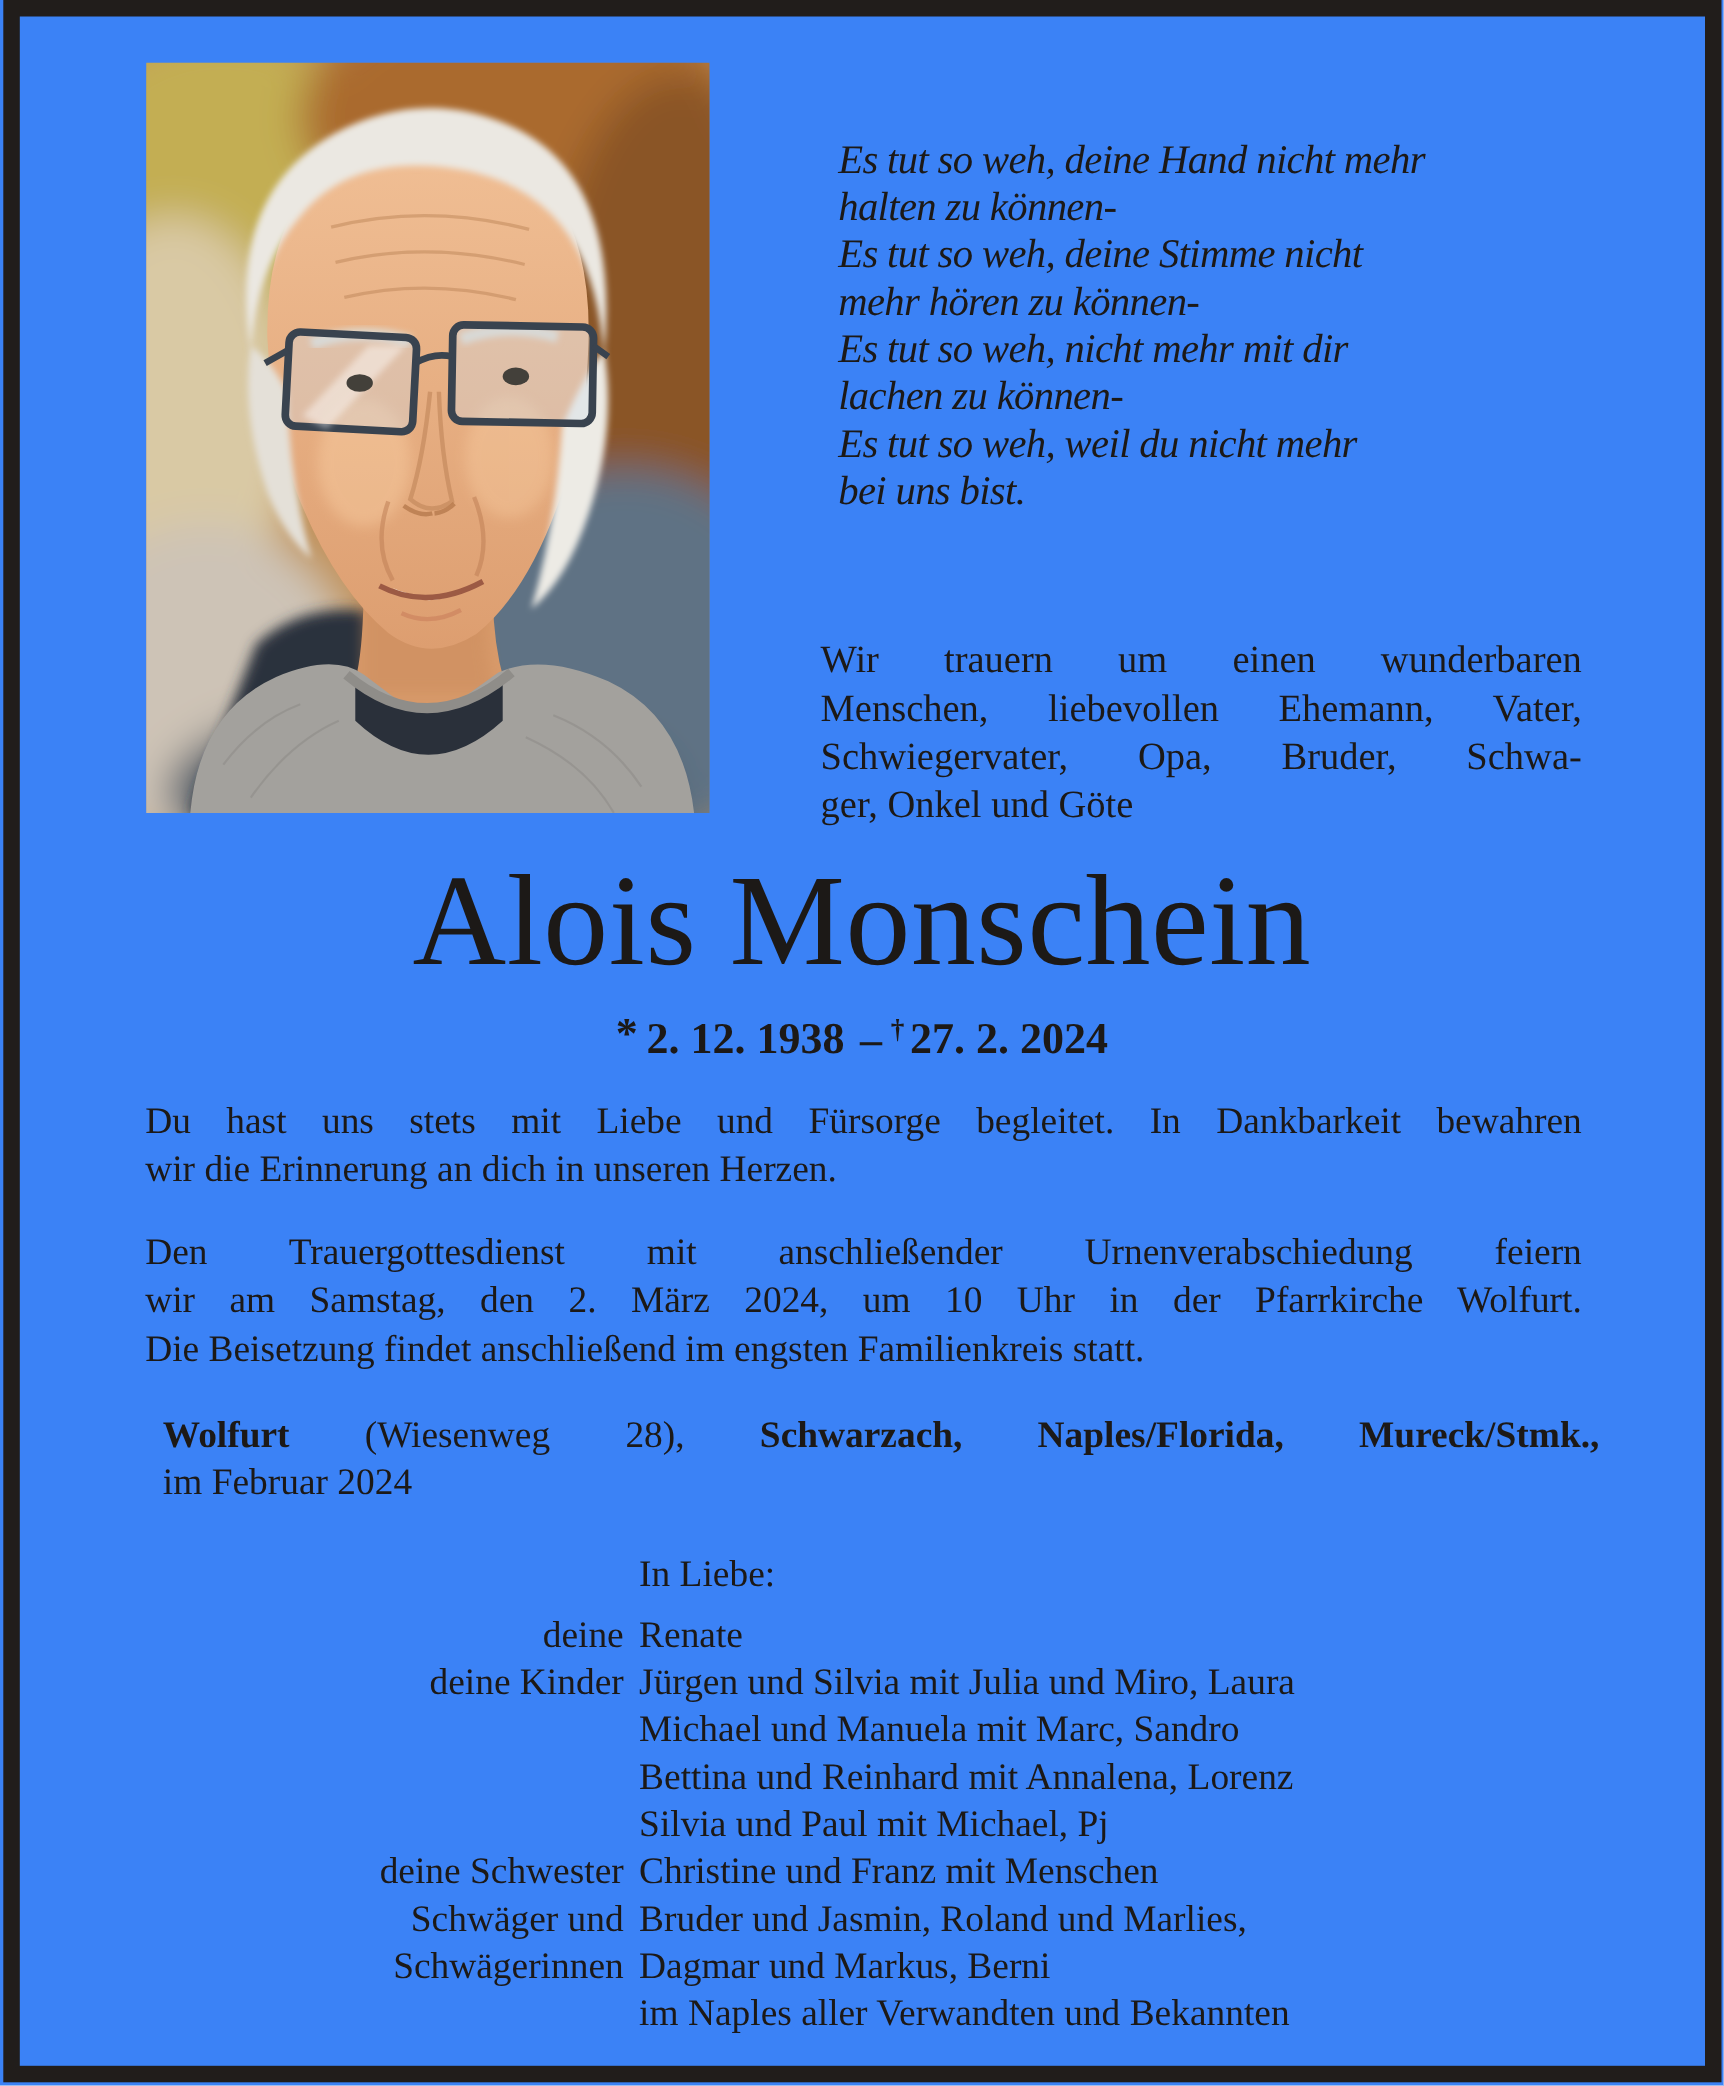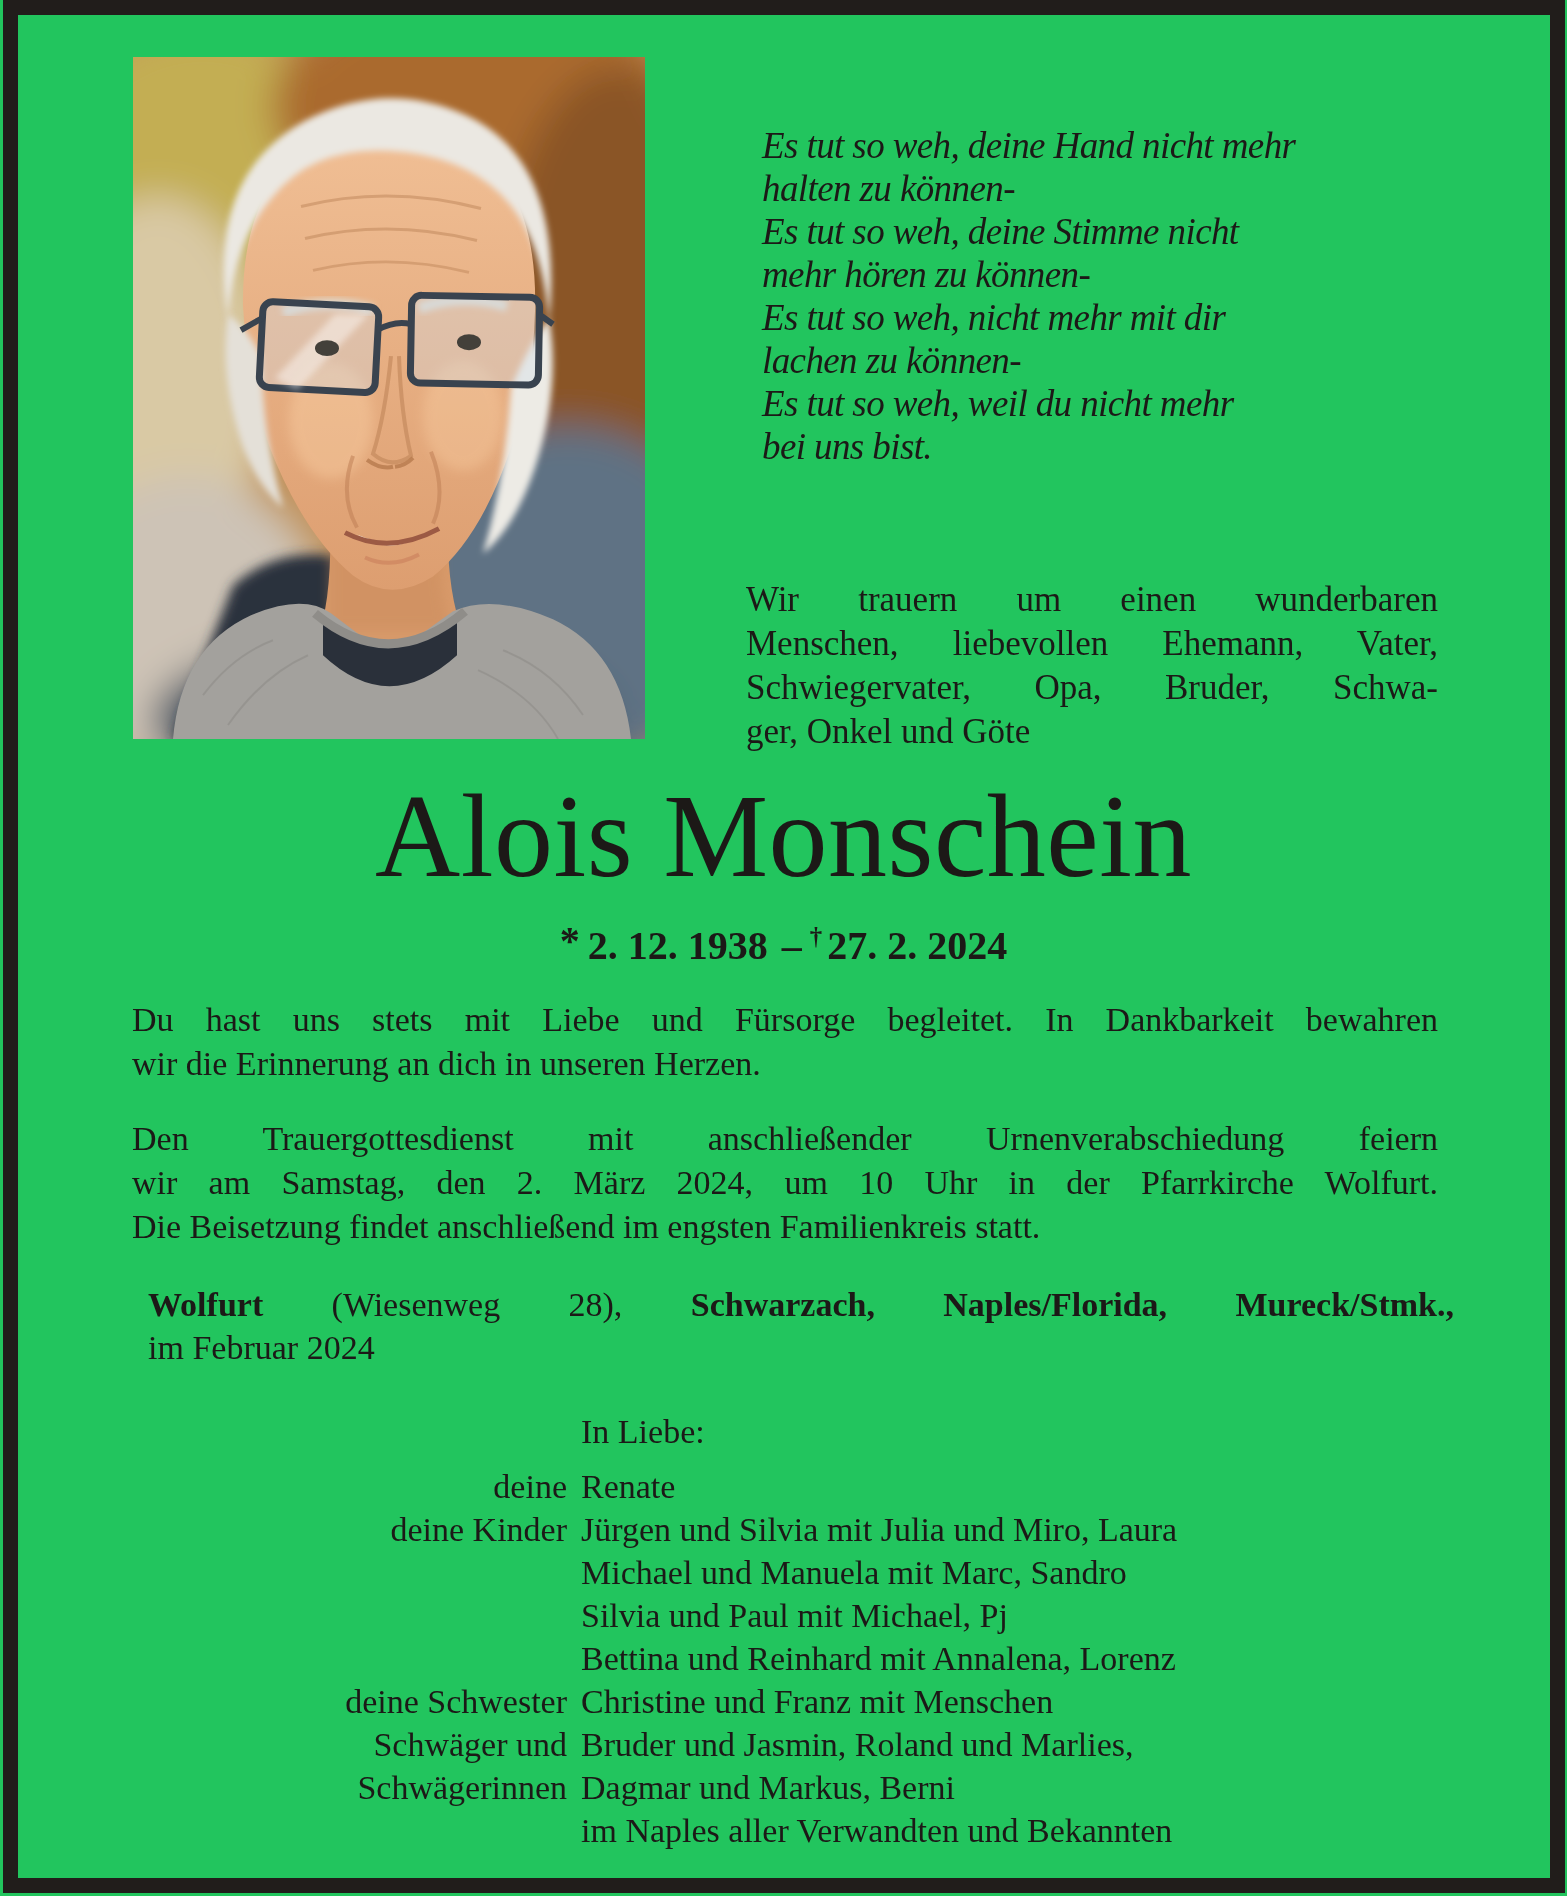--- a/index.html
+++ b/index.html
@@ -1,17 +1,17 @@
 <!DOCTYPE html>
 <html><head>
 <meta charset="utf-8">
 <style>
   html,body { margin:0; padding:0; background:#e9e9e9; }
   .page {
-    position:relative; width:1567px; height:1896px; background:#22c55e;
+    position:relative; width:1567px; height:1896px; background:#3b82f6;
     font-family:"Liberation Serif","DejaVu Serif",serif; color:#1c1917;
     overflow:hidden; margin:0 auto;
   }
   .frame {
     position:absolute; left:3px; top:0; width:1562px; height:1893px;
     border:15px solid #211d1b; box-sizing:border-box; pointer-events:none;
   }
   .photo { position:absolute; left:133px; top:57px; width:512px; height:682px; }
   .photo svg { width:100%; height:100%; display:block; }
 
@@ -180,25 +180,25 @@
       <div class="crow">
         <div class="clabel">deine Kinder</div>
         <div class="cnames"><b>Jürgen</b><span> und </span><b>Silvia</b><span> mit </span><b>Julia</b><span> und </span><b>Miro, Laura</b></div>
       </div>
       <div class="crow">
         <div class="clabel"></div>
         <div class="cnames"><b>Michael</b><span> und </span><b>Manuela</b><span> mit </span><b>Marc, Sandro</b></div>
       </div>
       <div class="crow">
         <div class="clabel"></div>
+        <div class="cnames"><b>Bettina</b><span> und </span><b>Reinhard</b><span> mit </span><b>Annalena, Lorenz</b></div>
+      </div>
+      <div class="crow">
+        <div class="clabel"></div>
         <div class="cnames"><b>Silvia</b><span> und </span><b>Paul</b><span> mit </span><b>Michael, Pj</b></div>
-      </div>
-      <div class="crow">
-        <div class="clabel"></div>
-        <div class="cnames"><b>Bettina</b><span> und </span><b>Reinhard</b><span> mit </span><b>Annalena, Lorenz</b></div>
       </div>
       <div class="crow">
         <div class="clabel">deine Schwester</div>
         <div class="cnames"><b>Christine</b><span> und </span><b>Franz</b><span> mit Menschen</span></div>
       </div>
       <div class="crow">
         <div class="clabel">Schwäger und</div>
         <div class="cnames"><b>Bruder</b><span> und </span><b>Jasmin, Roland</b><span> und </span><b>Marlies,</b></div>
       </div>
       <div class="crow">

